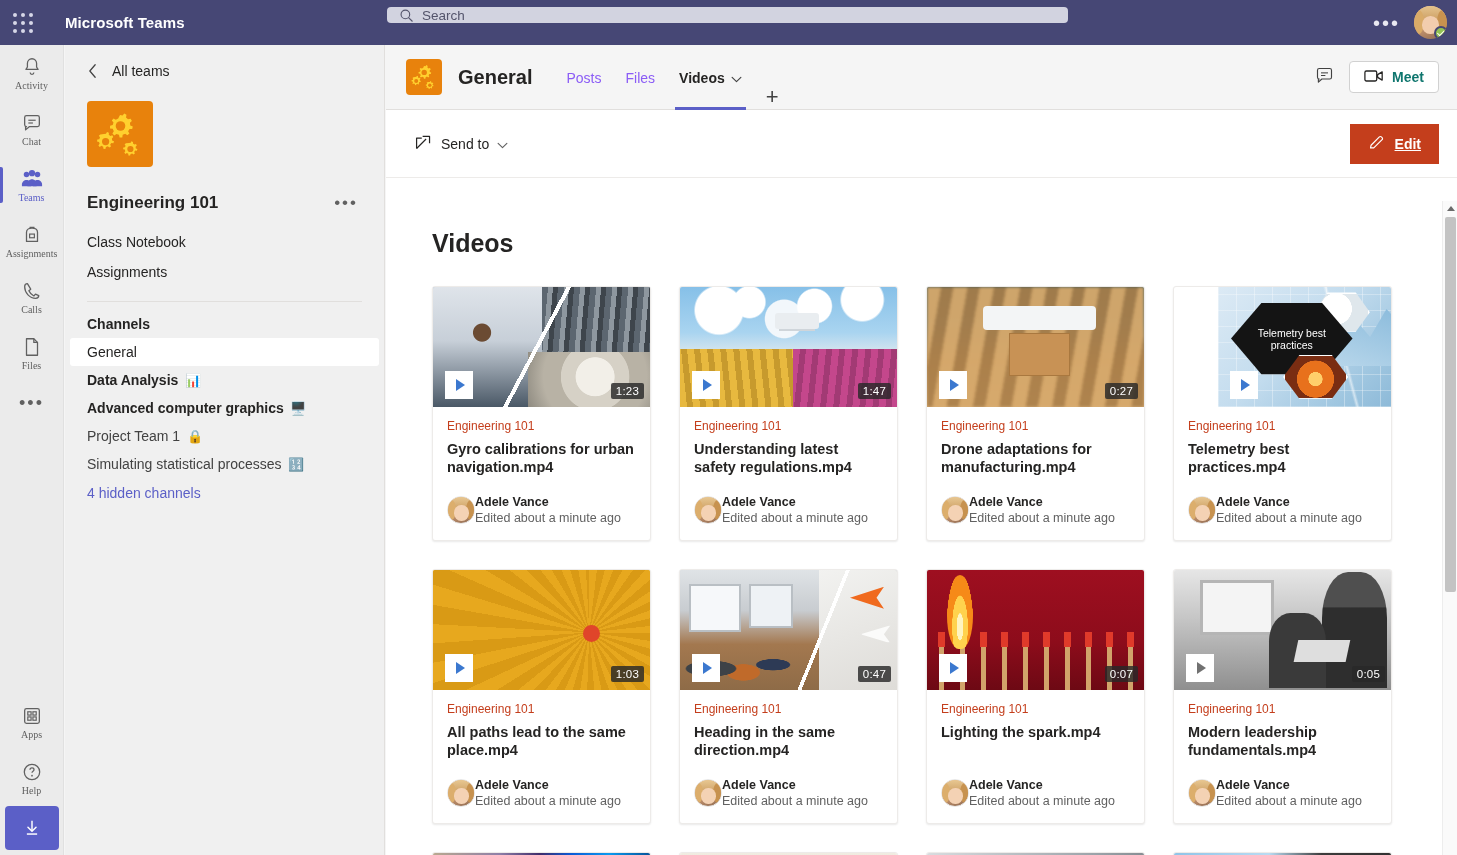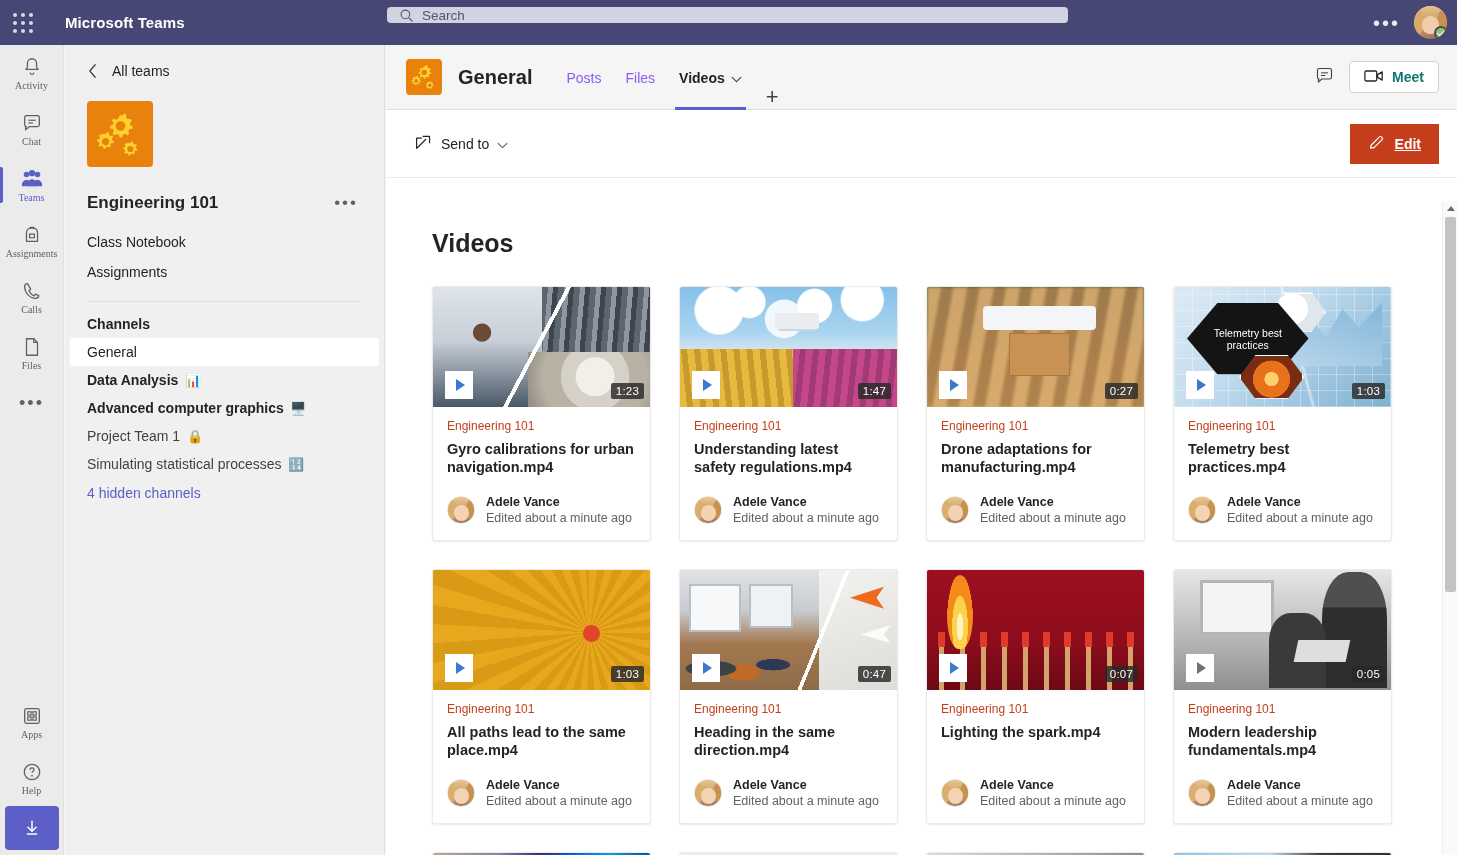--- a/index.html
+++ b/index.html
@@ -113,21 +113,21 @@
   .thumb{ position:relative; width:100%; height:120px; overflow:hidden;}
   .play{ position:absolute; left:12px; bottom:8px; width:28px;height:28px;background:#fff;
     display:flex;align-items:center;justify-content:center; cursor:pointer;}
   .play .tri{ width:0;height:0;border-left:9px solid #3b78cf;border-top:6px solid transparent;
     border-bottom:6px solid transparent; margin-left:2px;}
   .dur{ position:absolute; right:6px; bottom:8px; background:rgba(40,40,40,.82); color:#fff;
     font-size:11.5px; padding:2px 5px; border-radius:2px; letter-spacing:.2px;}
   .cbody{ padding:12px 14px 14px 14px;}
   .ctag{ font-size:12px; color:#c43e1c; margin-bottom:7px;}
   .ctitle{ font-size:14.5px; font-weight:bold; color:#252423; line-height:18px; min-height:36px;}
-  .cfoot{ display:flex; align-items:center; gap:11px; margin-top:18px;}
+  .cfoot{ display:flex; align-items:center; margin-top:18px;}
   .av{ position:relative;width:28px;height:28px;border-radius:50%;overflow:hidden; flex:0 0 auto;
     background:linear-gradient(160deg,#e9c39b 0%,#d8a278 40%,#8f6b52 100%); border:1px solid #e6e6e6;}
   .av .hair{position:absolute;width:28px;height:16px;top:-2px;left:0;border-radius:50% 50% 40% 40%;
     background:linear-gradient(180deg,#eccd98,#cb9d62);}
   .av .hair2{position:absolute;width:9px;height:20px;top:3px;left:-1px;border-radius:50%;background:#dcae6c;}
   .av .hair3{position:absolute;width:9px;height:20px;top:3px;right:-1px;border-radius:50%;background:#c7924f;}
   .av .face{position:absolute;width:15px;height:16px;top:8px;left:6px;border-radius:48%;background:#f4d2b4;}
   .who{ font-size:12.5px;font-weight:bold;color:#252423;line-height:16px;}
   .when{ font-size:12.5px;color:#616161;line-height:16px;}
 
@@ -163,21 +163,21 @@
       border-radius:3px;box-shadow:0 6px 0 -4px #cfd5da;}
 
   .t-drone2{background:linear-gradient(180deg,#3f5a5a 0%,#5c7070 30%,#b98f5a 62%,#d9b079 100%);}
   .t-drone2 .boxes{position:absolute;inset:0;background:
       repeating-linear-gradient(100deg,rgba(214,168,107,.95) 0 14px,rgba(169,126,73,.9) 14px 26px);
       filter:blur(1.5px);}
   .t-drone2 .d{position:absolute;left:26%;top:16%;width:52%;height:20%;background:#f3f5f6;border-radius:4px;}
   .t-drone2 .box{position:absolute;left:38%;top:38%;width:28%;height:36%;background:#c89255;
       border:1px solid #a9783f;}
 
-  .t-tele{background:linear-gradient(135deg,#dceaf5 0%,#c3dcee 40%,#9fc6e0 70%,#7fb0d2 100%);}
+  .t-tele{background:linear-gradient(135deg,#dceaf5 0%,#c3dcee 40%,#9fc6e0 70%,#7fb0d2 100%);margin-left:44px;}
   .t-tele .chart{position:absolute;inset:0;background:
       linear-gradient(75deg,transparent 55%,rgba(255,255,255,.55) 56%,transparent 57%),
       repeating-linear-gradient(90deg,rgba(255,255,255,.35) 0 1px,transparent 1px 18px),
       repeating-linear-gradient(0deg,rgba(255,255,255,.3) 0 1px,transparent 1px 16px);}
   .t-tele .peak{position:absolute;right:4%;top:8%;width:54%;height:58%;
       background:linear-gradient(200deg,#7fb4d8,#bcd9ec);
       clip-path:polygon(0 78%,12% 52%,24% 70%,38% 30%,52% 58%,66% 18%,80% 44%,100% 8%,100% 100%,0 100%);}
   .hex{position:absolute;clip-path:polygon(25% 2%,75% 2%,100% 50%,75% 98%,25% 98%,0 50%);}
   .t-tele .hex-main{left:6%;top:12%;width:56%;height:62%;background:#141414;color:#fff;
       display:flex;align-items:center;justify-content:center;text-align:center;

